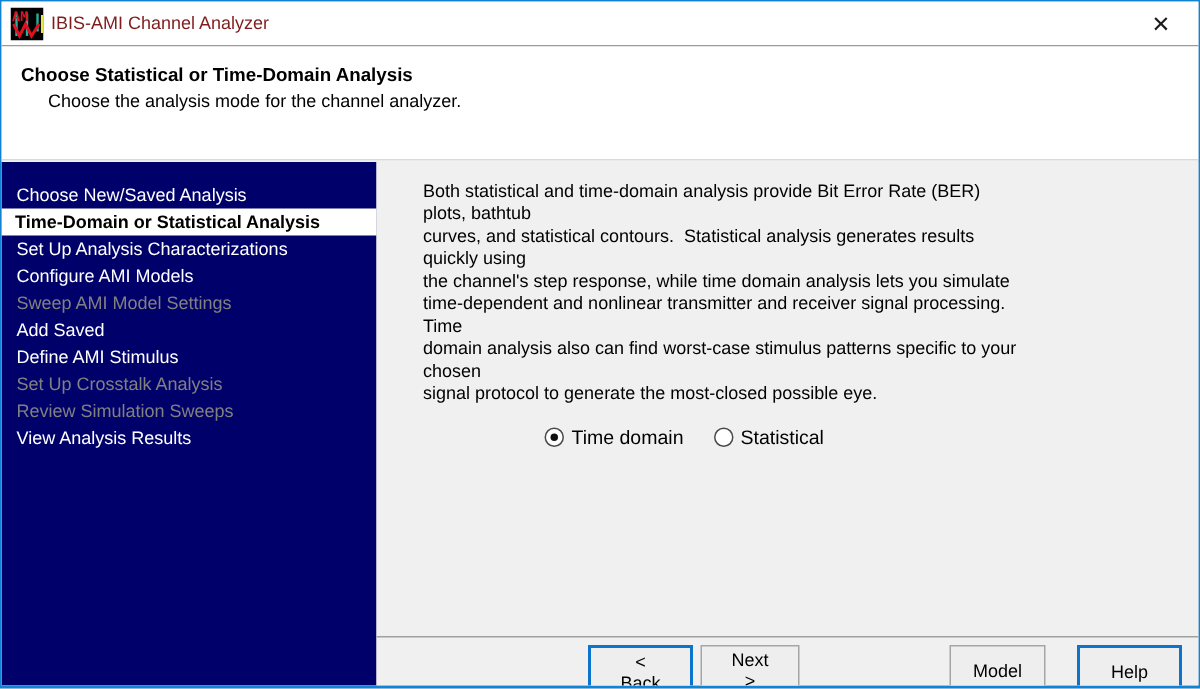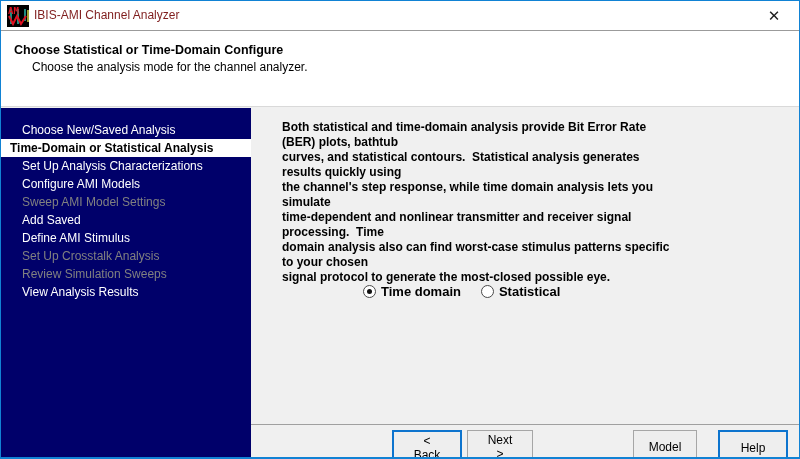--- a/index.html
+++ b/index.html
@@ -37,31 +37,30 @@
   .header-title { position: absolute; left: 13px; top: 12px; font-size: 12.5px; font-weight: bold; color: #000; }
   .header-sub   { position: absolute; left: 31px; top: 29px; font-size: 12px; color: #000; }
 
   
   .sidebar {
     position: absolute; left: 0; top: 107px; width: 250px; bottom: 0;
     background: #00006a;
   }
   .nav { padding-top: 13px; }
   .nav-item {
-    height: 18px; line-height: 18px; padding-left: 21px;
+    height: 18px; line-height: 18px; padding-left: 10px;
     font-size: 12px; color: #ffffff; white-space: nowrap;
   }
   .nav-item.selected { background: #ffffff; color: #000; font-weight: bold; padding-left: 9px; }
   .nav-item.disabled { color: #808080; }
 
   
   .content {
     position: absolute; left: 250px; top: 107px; right: 0; bottom: 33px;
     background: #f0f0f0;
-    font-weight: bold;
   }
   .desc {
     position: absolute; left: 31px; top: 12px; width: 400px;
     font-size: 12px; line-height: 15px; color: #000; white-space: pre-wrap;
   }
   .radio-group { position: absolute; left: 112px; top: 176px; display: flex; align-items: center; }
   .radio-option { display: flex; align-items: center; margin-right: 20px; font-size: 13px; color: #000; text-align: right; }
   .radio-circle {
     width: 13px; height: 13px; border: 1px solid #4a4a4a; border-radius: 50%;
     background: #fff; margin-right: 5px; position: relative; flex: 0 0 auto;
@@ -106,21 +105,21 @@
         <path d="M2,11 L6,19 L10,11 L14,19 L19,11" fill="none" stroke="#e01020" stroke-width="2"></path>
       </svg>
     </span>
     <span class="window-title">IBIS-AMI Channel Analyzer</span>
     <button class="close-btn">
         <span>✕</span>
       </button>
   </div>
 
   <div class="header">
-    <div class="header-title">Choose Statistical or Time-Domain Configure</div>
+    <div class="header-title">Choose Statistical or Time-Domain Analysis</div>
     <div class="header-sub">Choose the analysis mode for the channel analyzer.</div>
   </div>
 
   <div class="sidebar">
     <div class="nav">
       <div class="nav-item">Choose New/Saved Analysis</div>
       <div class="nav-item selected">Time-Domain or Statistical Analysis</div>
       <div class="nav-item">Set Up Analysis Characterizations</div>
       <div class="nav-item">Configure AMI Models</div>
       <div class="nav-item disabled">Sweep AMI Model Settings</div>

